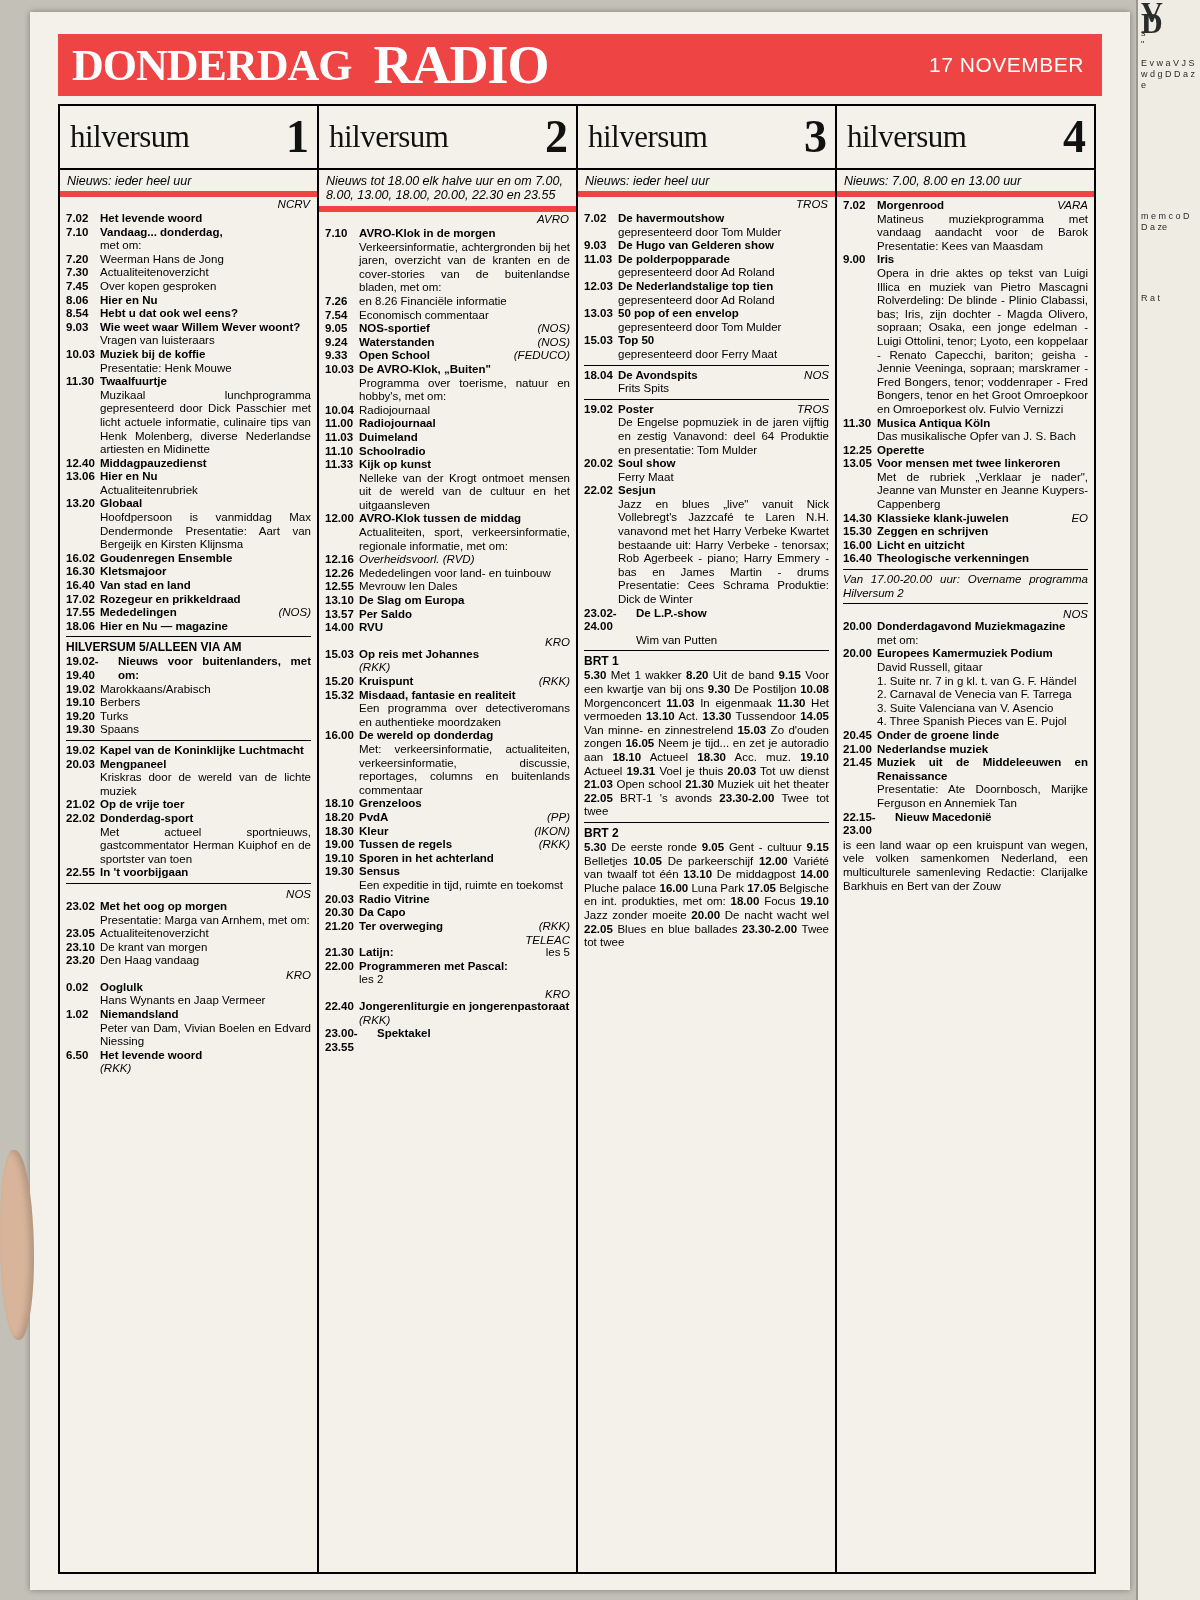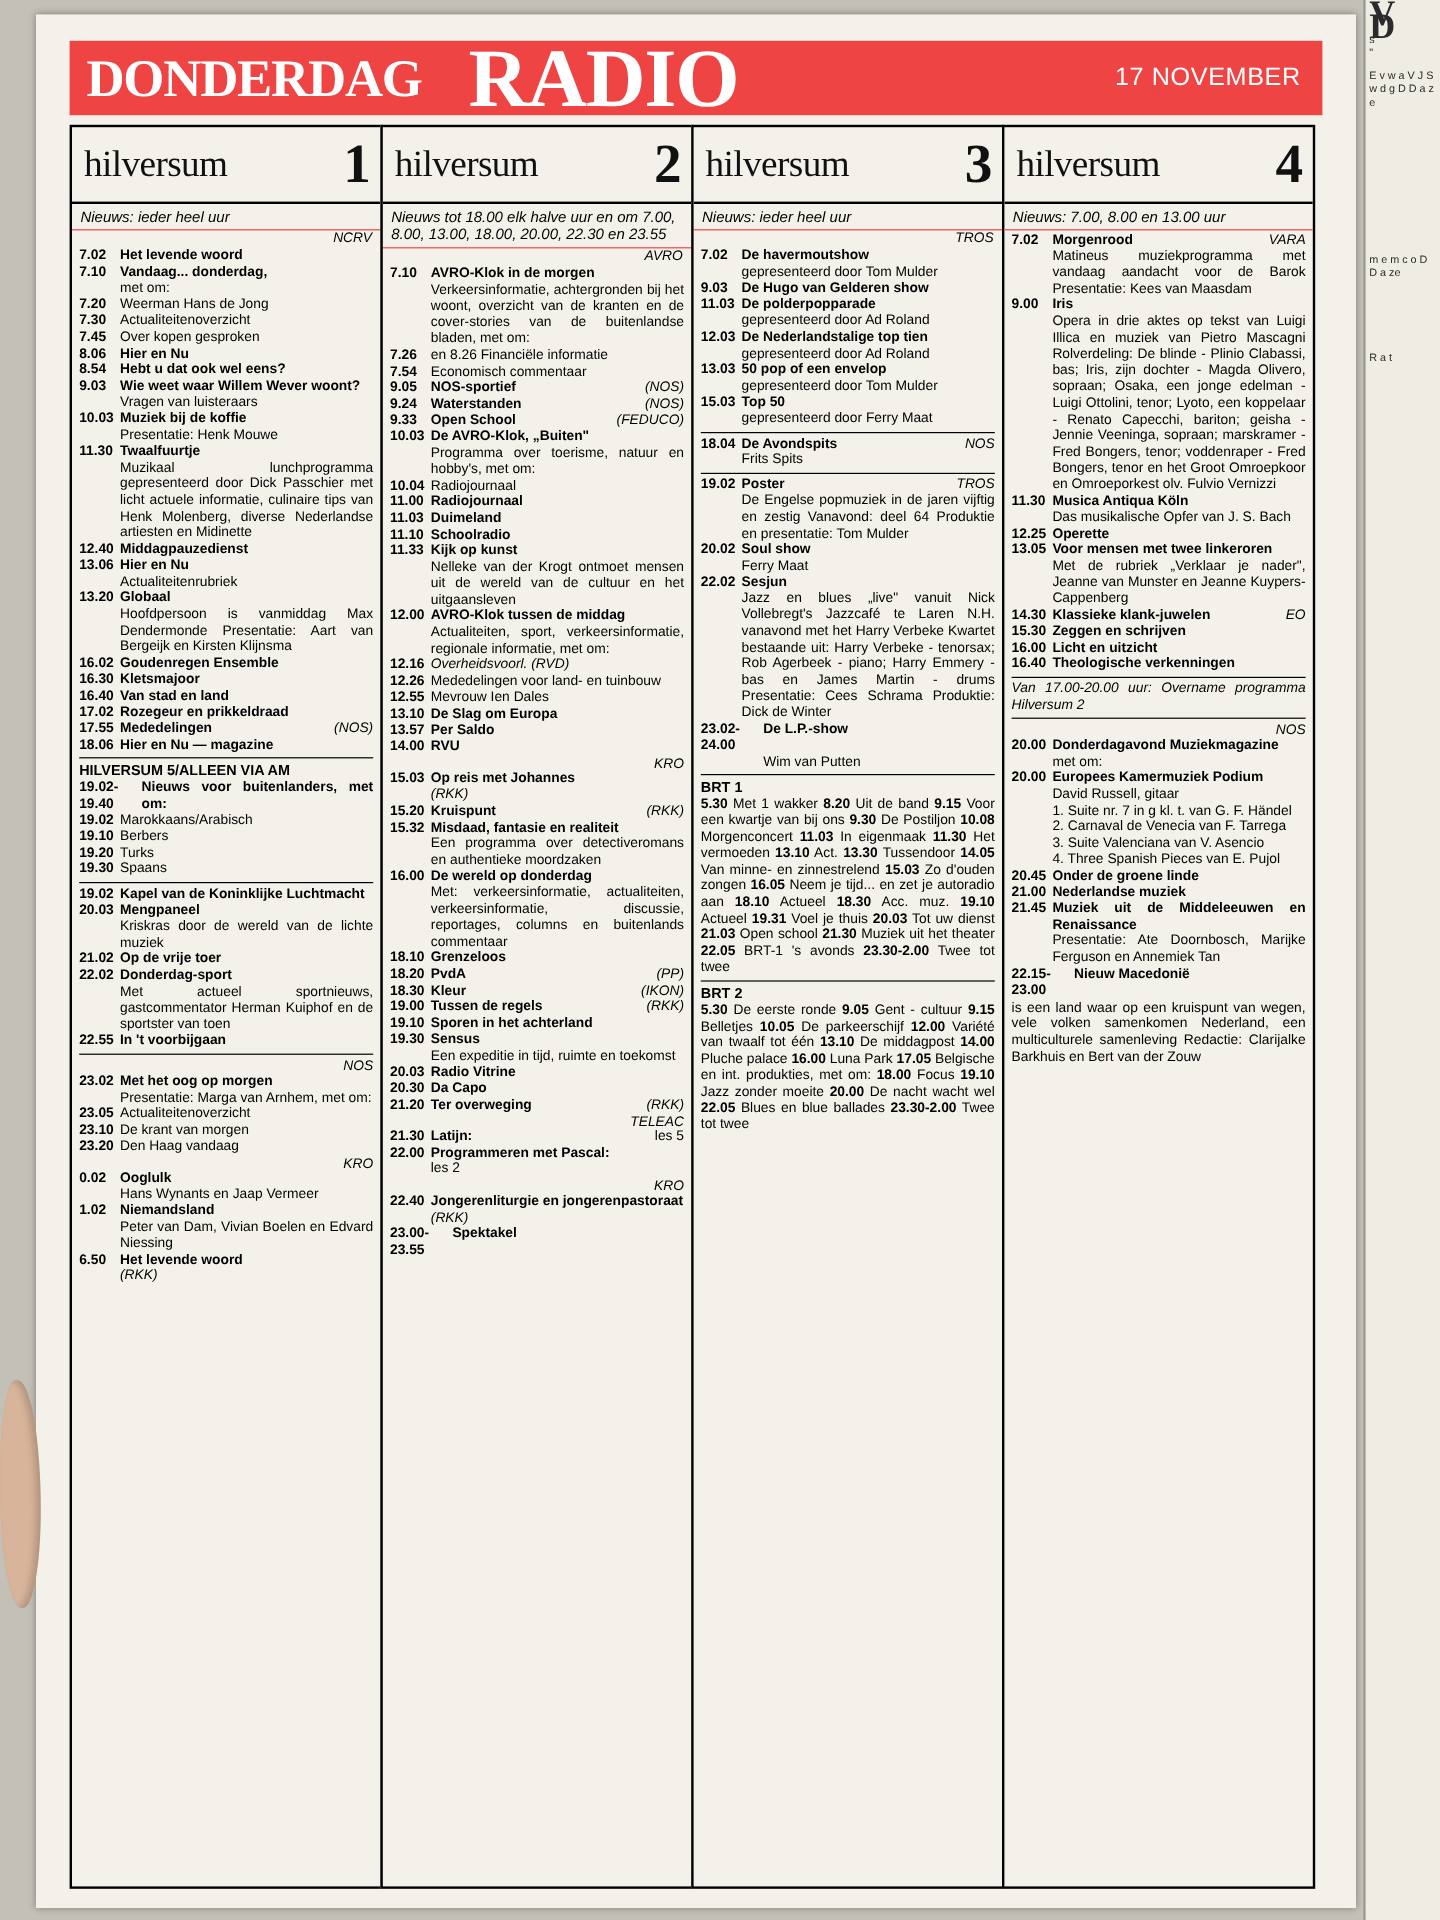--- a/index.html
+++ b/index.html
@@ -43,22 +43,22 @@
     background:#ef4444; color:#fff;
     display:flex; align-items:center;
   }
   .masthead .weekday {
     font-family:"Liberation Serif", serif;
     font-size:44px; font-weight:bold; letter-spacing:-1px;
     padding-left:14px;
   }
   .masthead .radio {
     font-family:"Liberation Serif", serif;
-    font-size:69px; font-weight:bold; letter-spacing:-1px;
-    margin-left:39px;
+    font-size:54px; font-weight:bold; letter-spacing:-1px;
+    margin-left:22px;
   }
   .masthead .date {
     margin-left:auto; padding-right:18px;
     font-size:21px; font-weight:normal; letter-spacing:0.5px;
   }
 
   
   .cols {
     position:absolute; left:28px; top:92px; width:1044px; height:1470px;
     display:flex;
@@ -82,21 +82,21 @@
     font-family:"Liberation Serif", serif;
     font-size:31px; letter-spacing:-0.5px; color:#111;
   }
   .colhead .num {
     font-family:"Liberation Serif", serif;
     font-size:46px; font-weight:bold; color:#111; line-height:46px;
   }
   .newsline {
     font-style:italic; font-size:12.5px; line-height:14px;
     padding:4px 7px 3px 7px;
-    border-bottom:1px solid #ef4444;
+    border-bottom:6px solid #ef4444;
   }
   .newsline.tall { padding-bottom:4px; }
 
   .net { text-align:right; font-style:italic; font-size:11.5px; padding:1px 7px 0 0; }
 
   .body { padding:2px 6px 4px 6px; }
 
   .row { display:flex; align-items:flex-start; margin-bottom:0px; }
   .t { width:34px; flex:0 0 34px; font-size:11.5px; line-height:13.6px; font-weight:bold; text-align:left; }
   .t.wide { width:52px; flex:0 0 52px; }
@@ -307,21 +307,21 @@
           <div class="name">hilversum</div>
           <div class="num">2</div>
         </div>
         <div class="newsline tall">Nieuws tot 18.00 elk halve uur en om 7.00, 8.00, 13.00, 18.00, 20.00, 22.30 en 23.55</div>
         <div class="net">AVRO</div>
         <div class="body">
           <div class="row">
               <div class="t">7.10</div>
               <div class="c b">AVRO-Klok in de morgen</div>
             </div>
-          <div class="sub">Verkeersinformatie, achtergronden bij het woont, overzicht van de kranten en de cover-stories van de buitenlandse bladen, met om:</div>
+          <div class="sub">Verkeersinformatie, achtergronden bij het jaren, overzicht van de kranten en de cover-stories van de buitenlandse bladen, met om:</div>
           <div class="row">
               <div class="t">7.26</div>
               <div class="c">en 8.26 Financiële informatie</div>
             </div>
           <div class="row">
               <div class="t">7.54</div>
               <div class="c">Economisch commentaar</div>
             </div>
           <div class="row">
               <div class="t">9.05</div>

